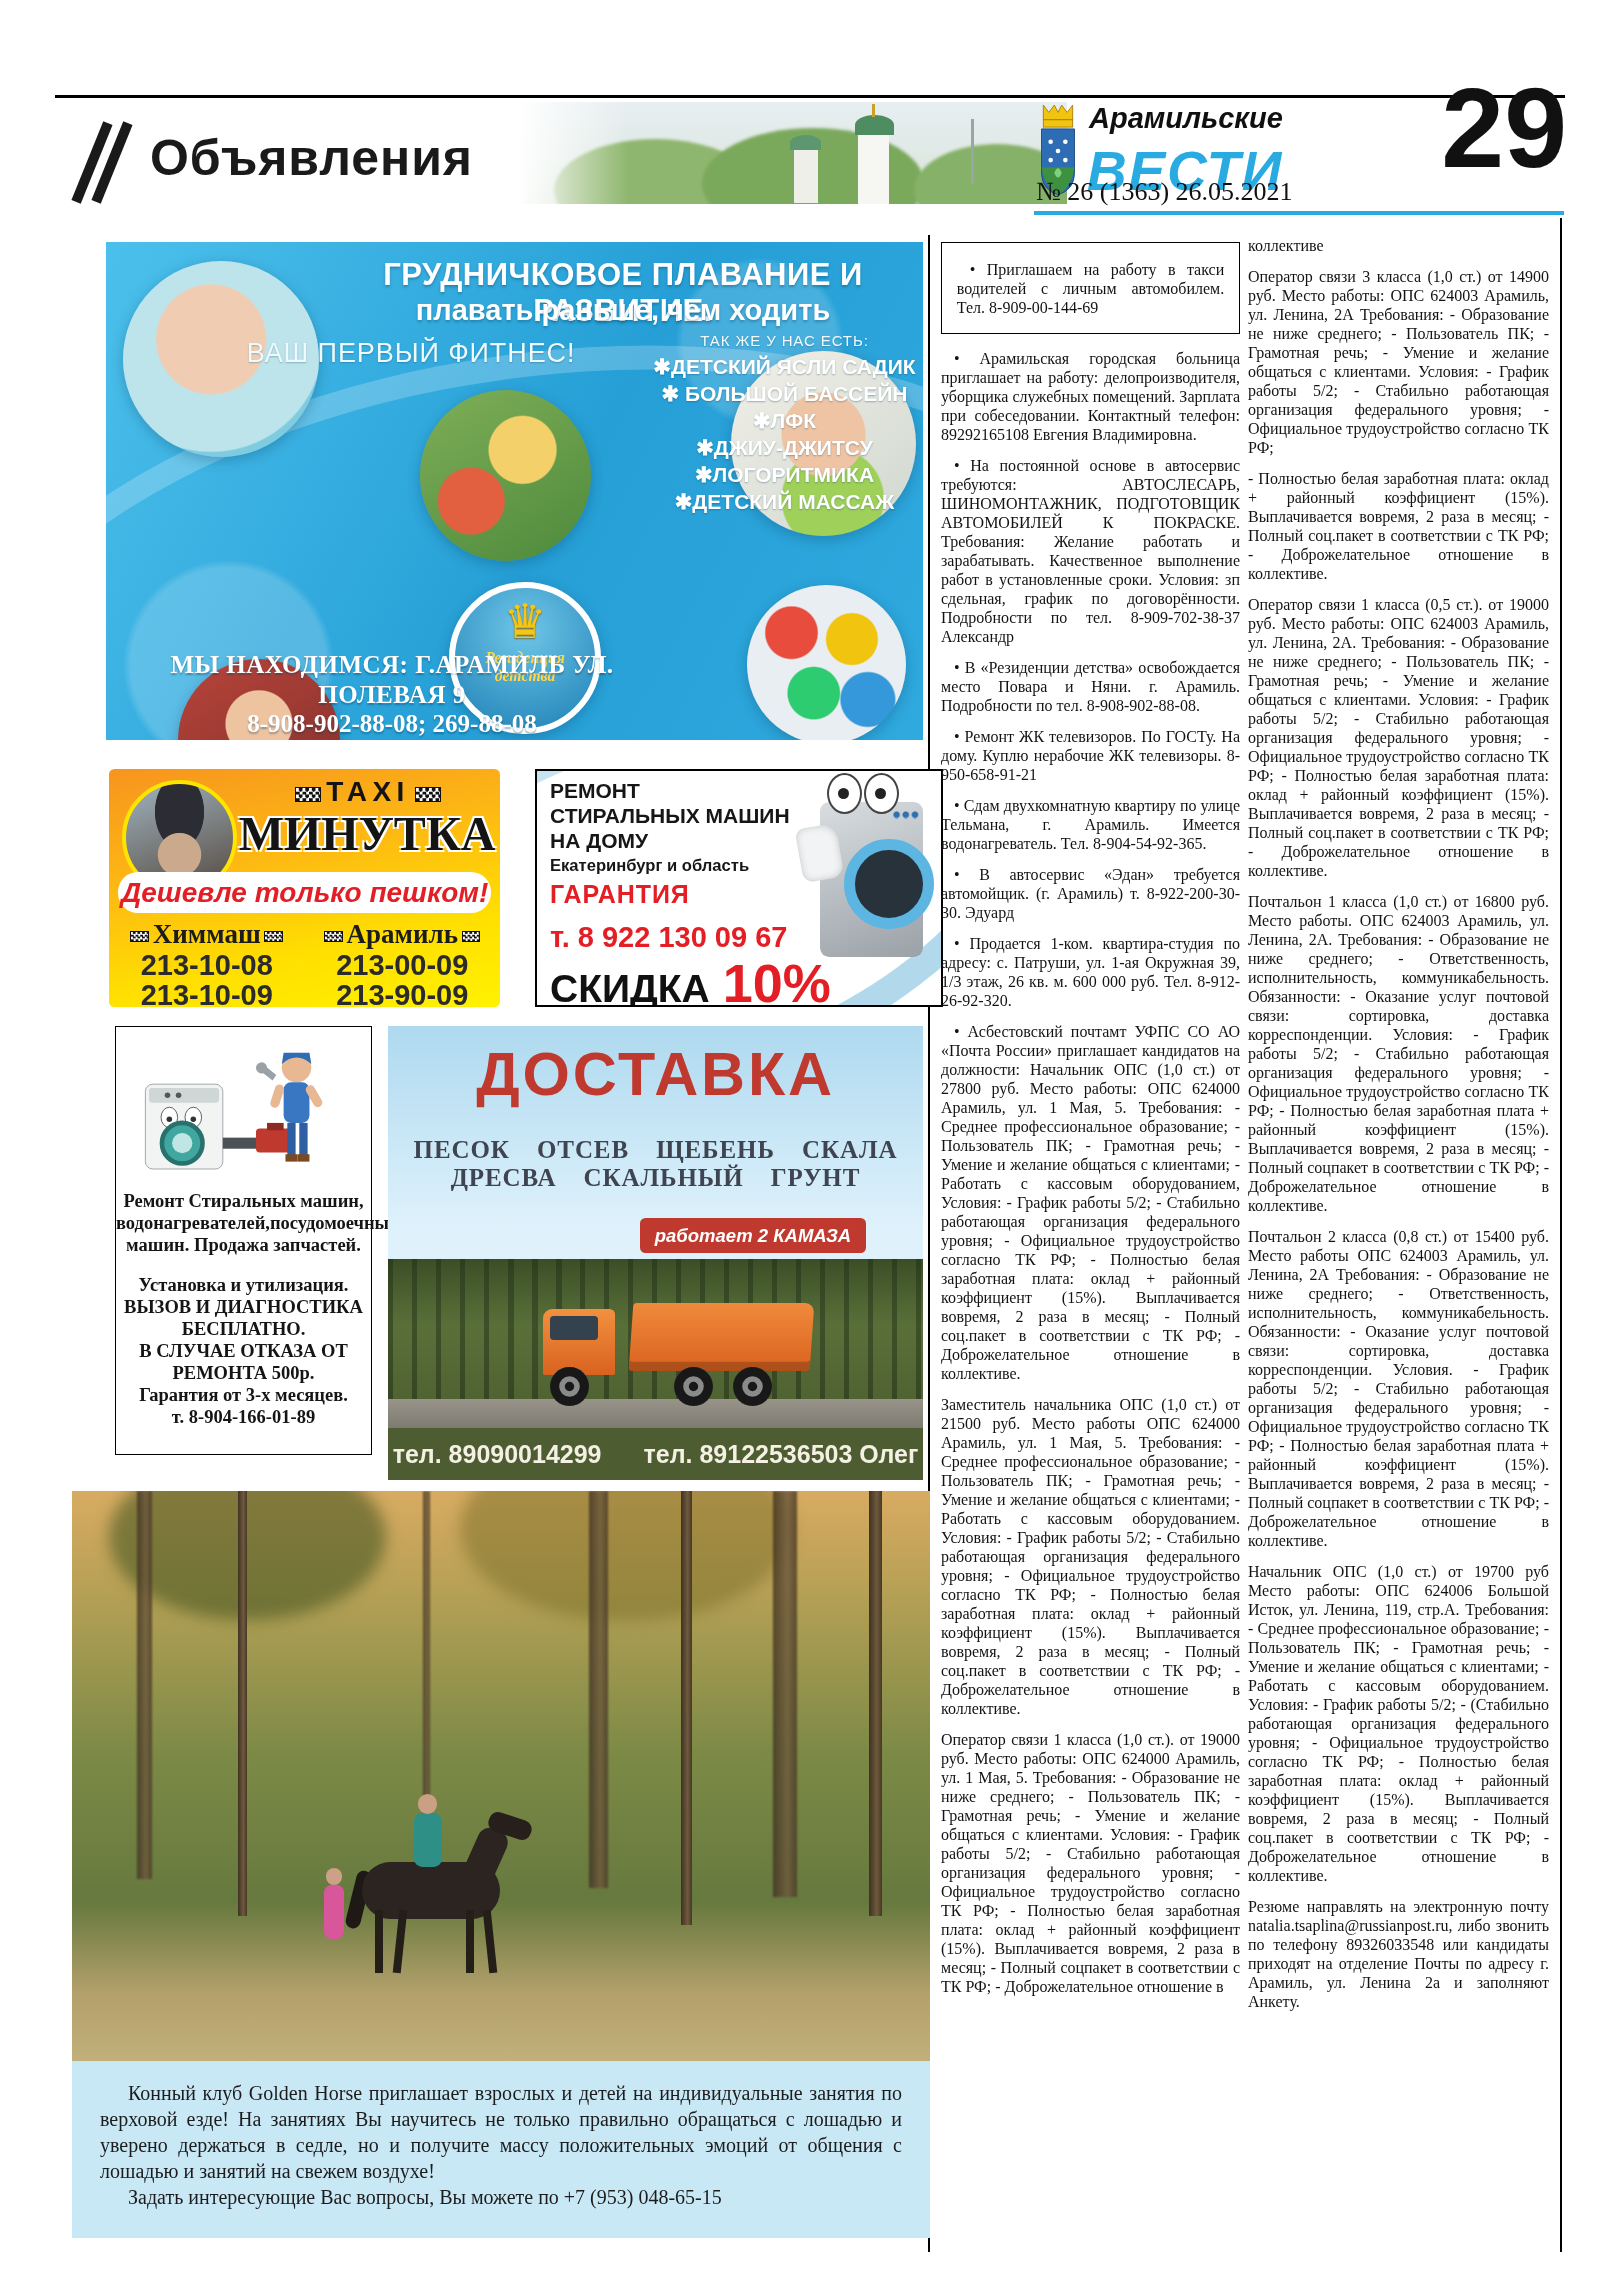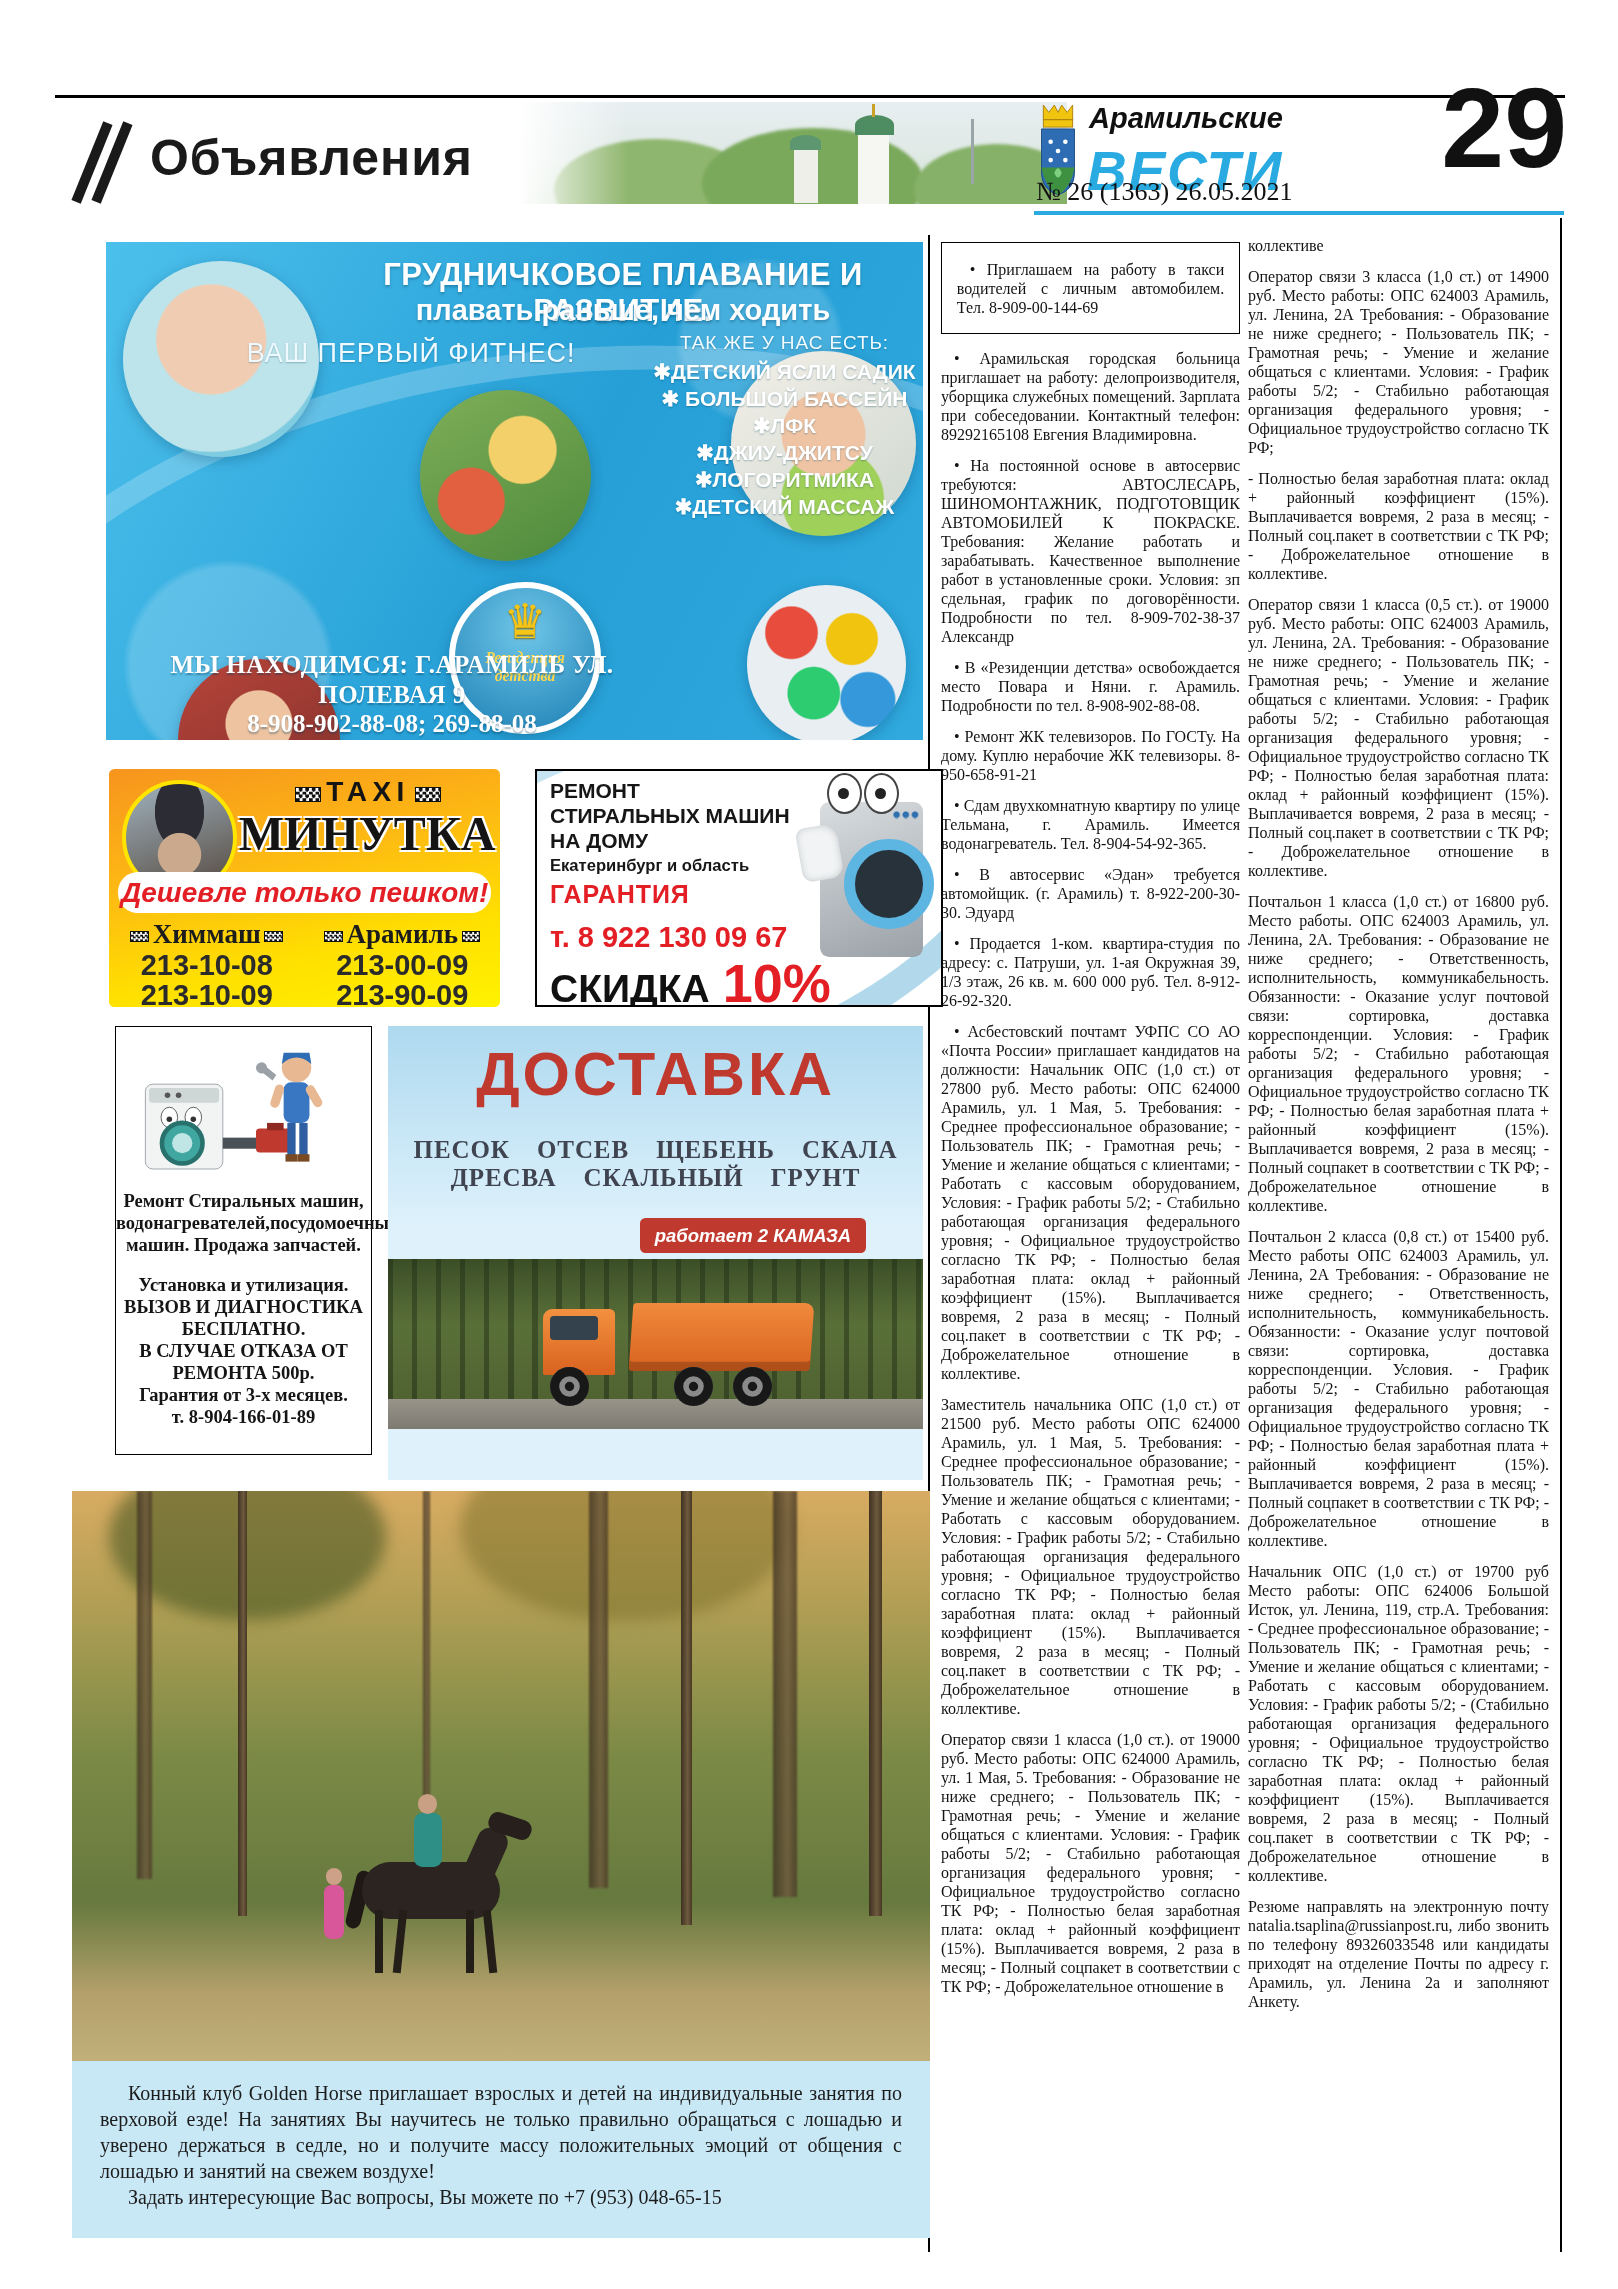--- a/index.html
+++ b/index.html
@@ -59,21 +59,21 @@
      radial-gradient(circle at 76% 72%,#3498db 0 16%,transparent 17%),#e8eef2;}
   .c-crown{left:343px;top:340px;width:140px;height:140px;border:6.5px solid #fff;
      background:radial-gradient(circle at 50% 30%,#6fc6e8,#1c7fb4);text-align:center;}
   .c-crown .crown-glyph{display:block;font-size:48px;line-height:54px;margin-top:7.4px;color:#f5c518;text-shadow:0 0.9px 1.8px #7a5b00;}
   .c-crown .crown-text{display:block;font-family:"Liberation Serif",serif;font-style:italic;font-weight:700;
      font-size:15.7px;line-height:17.5px;color:#ffd74d;padding:0 11px;}
   .swim-title{left:218px;top:14.8px;width:598px;text-align:center;font-weight:700;font-size:31px;letter-spacing:0.5px;text-shadow:0 1.8px 2.8px rgba(0,60,90,.35);}
   .swim-subtitle{left:218px;top:52px;width:598px;text-align:center;font-weight:700;font-size:29px;text-shadow:0 1.8px 2.8px rgba(0,60,90,.35);}
   .swim-tagline{left:111px;top:96px;width:388px;text-align:center;font-size:27px;letter-spacing:0.9px;color:#eefaff;text-shadow:0 0.9px 1.8px rgba(0,60,90,.3);}
   .swim-also{left:503px;top:90px;width:351px;text-align:center;}
-  .swim-also-header{font-size:19px;letter-spacing:0.9px;color:#f2fbff;margin-bottom:3.7px;text-shadow:0 0.9px 1.8px rgba(0,60,90,.3);}
+  .swim-also-header{font-size:15px;letter-spacing:0.9px;color:#f2fbff;margin-bottom:3.7px;text-shadow:0 0.9px 1.8px rgba(0,60,90,.3);}
   .swim-feature{font-size:21px;font-weight:700;line-height:27px;text-shadow:0 0.9px 1.8px rgba(0,60,90,.35);}
   .swim-bottom{left:0;top:408px;width:572px;text-align:center;font-family:"Liberation Serif",serif;font-weight:700;}
   .swim-addr{font-size:25px;line-height:29.5px;letter-spacing:0.5px;text-shadow:0 1.8px 1.8px rgba(0,60,90,.4);}
   .swim-phones{font-size:25px;line-height:29.5px;text-shadow:0 1.8px 1.8px rgba(0,60,90,.4);}
   .swim-insta{font-size:24px;line-height:29px;letter-spacing:0.5px;text-shadow:0 1.8px 1.8px rgba(0,60,90,.4);}
 
   
   .taxi{left:109px;top:769px;width:391px;height:238px;border-radius:5.5px;overflow:hidden;
      background:linear-gradient(168deg,#f7941e 0%,#fdb913 38%,#ffe000 72%,#fff200 100%);
      font-family:"Liberation Sans",sans-serif;}
@@ -357,20 +357,24 @@
     <div class="forest-band"></div>
     <div class="road"></div>
     <div class="truck">
       <div class="dump"></div>
         <div class="cab"></div>
         <div class="win"></div>
       <div class="wheel w1"></div>
         <div class="wheel w2"></div>
         <div class="wheel w3"></div>
     </div>
+    <div class="phone-strip">
+      <span>тел. 89090014299</span>
+      <span>тел. 89122536503 Олег</span>
+    </div>
   </div>
 
   <div class="abs horse-photo">
     <span class="canopy" style="left:37px;top:-37px;width:277px;height:166px;background:rgba(60,80,30,.55);"></span>
     <span class="canopy" style="left:388px;top:-55px;width:332px;height:185px;background:rgba(120,110,40,.5);"></span>
     <span class="trunk b" style="left:65px;width:14.8px;height:388px;"></span>
     <span class="trunk" style="left:166px;width:9.2px;height:425px;"></span>
     <span class="trunk b" style="left:517px;width:18.5px;height:397px;"></span>
     <span class="trunk" style="left:609px;width:11px;height:434px;"></span>
     <span class="trunk b" style="left:701px;width:24px;height:406px;"></span>

